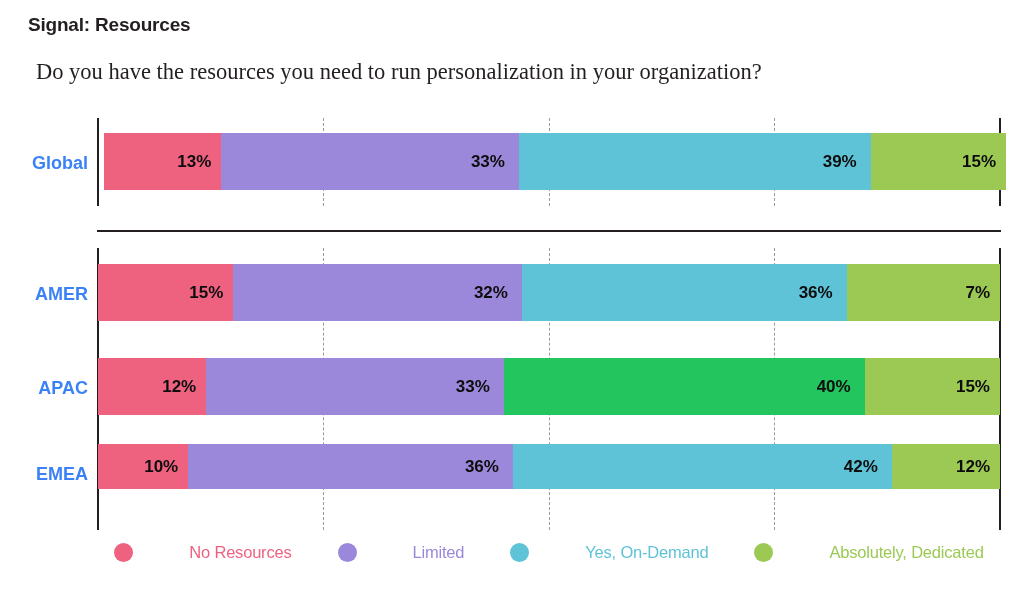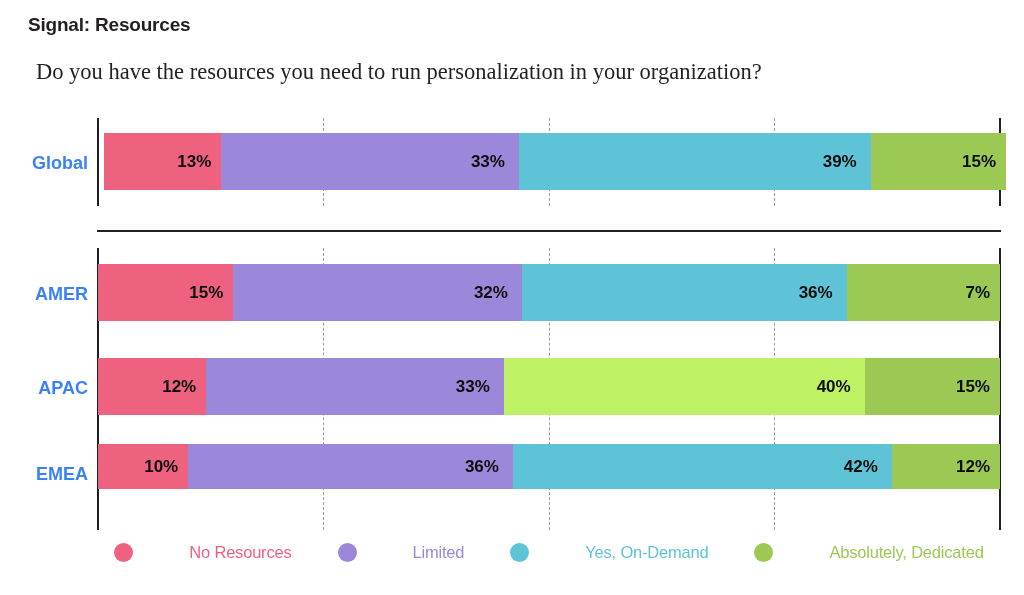--- a/index.html
+++ b/index.html
@@ -201,21 +201,21 @@
 
   <div class="bar-row" style="top:358px;height:57px;">
     <div class="row-label" style="top:21px;">APAC</div>
     <div class="bar-track" style="height:57px;">
       <div class="bar-seg narrow" style="flex:12 1 0;background:#ee6280;">
         <span class="seg-value">12%</span>
       </div>
       <div class="bar-seg" style="flex:33 1 0;background:#9b88da;">
         <span class="seg-value">33%</span>
       </div>
-      <div class="bar-seg" style="flex:40 1 0;background:#bef264;">
+      <div class="bar-seg" style="flex:40 1 0;background:#22c55e;">
         <span class="seg-value">40%</span>
       </div>
       <div class="bar-seg narrow" style="flex:15 1 0;background:#9bc954;">
         <span class="seg-value">15%</span>
       </div>
     </div>
   </div>
 
   <div class="bar-row" style="top:444px;height:57px;border-radius:27px;">
     <div class="row-label" style="top:21px;">EMEA</div>

